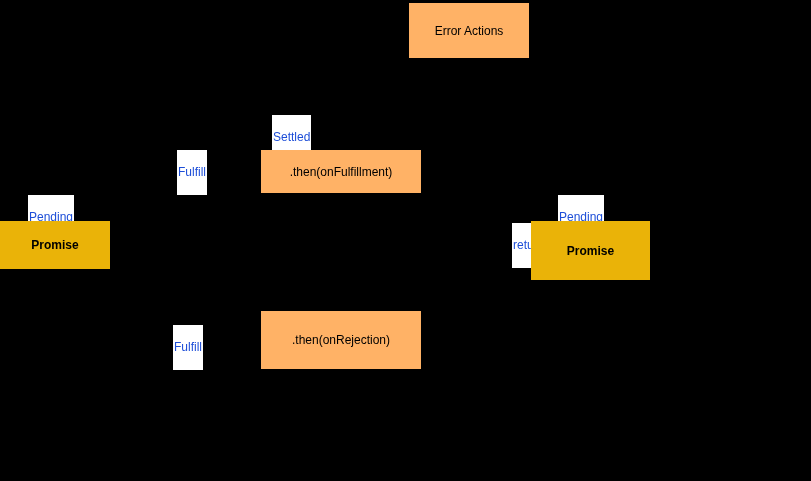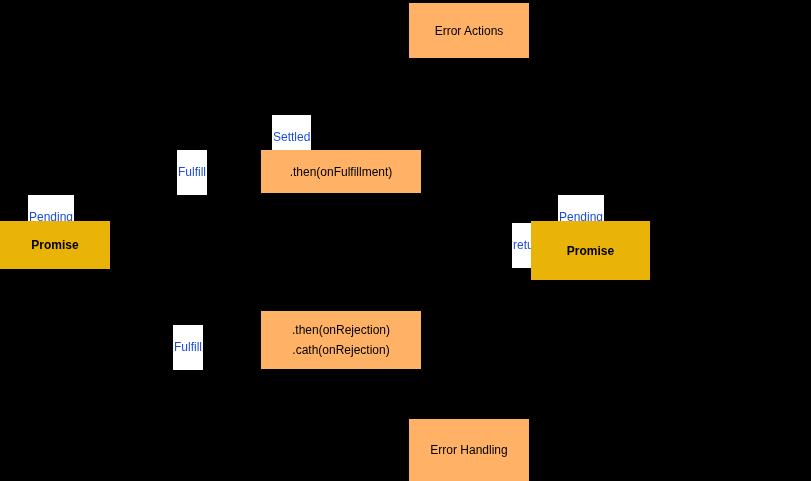--- a/index.html
+++ b/index.html
@@ -83,22 +83,18 @@
 
   <div class="edge-label label-pending-right">Pending</div>
 
   <div class="node blue node-promise-right">
     <span class="bold">Promise</span>
   </div>
 
 
   <div class="node orange node-then-reject">
     <span>.then(onRejection)</span>
-    <span>.cath(onRejection)</span>
   </div>
 
   <div class="edge-label label-reject">Fulfill</div>
 
-  <div class="node orange node-error-handling">
-    <span>Error Handling</span>
-  </div>
 
 </div>
 
 </body></html>

